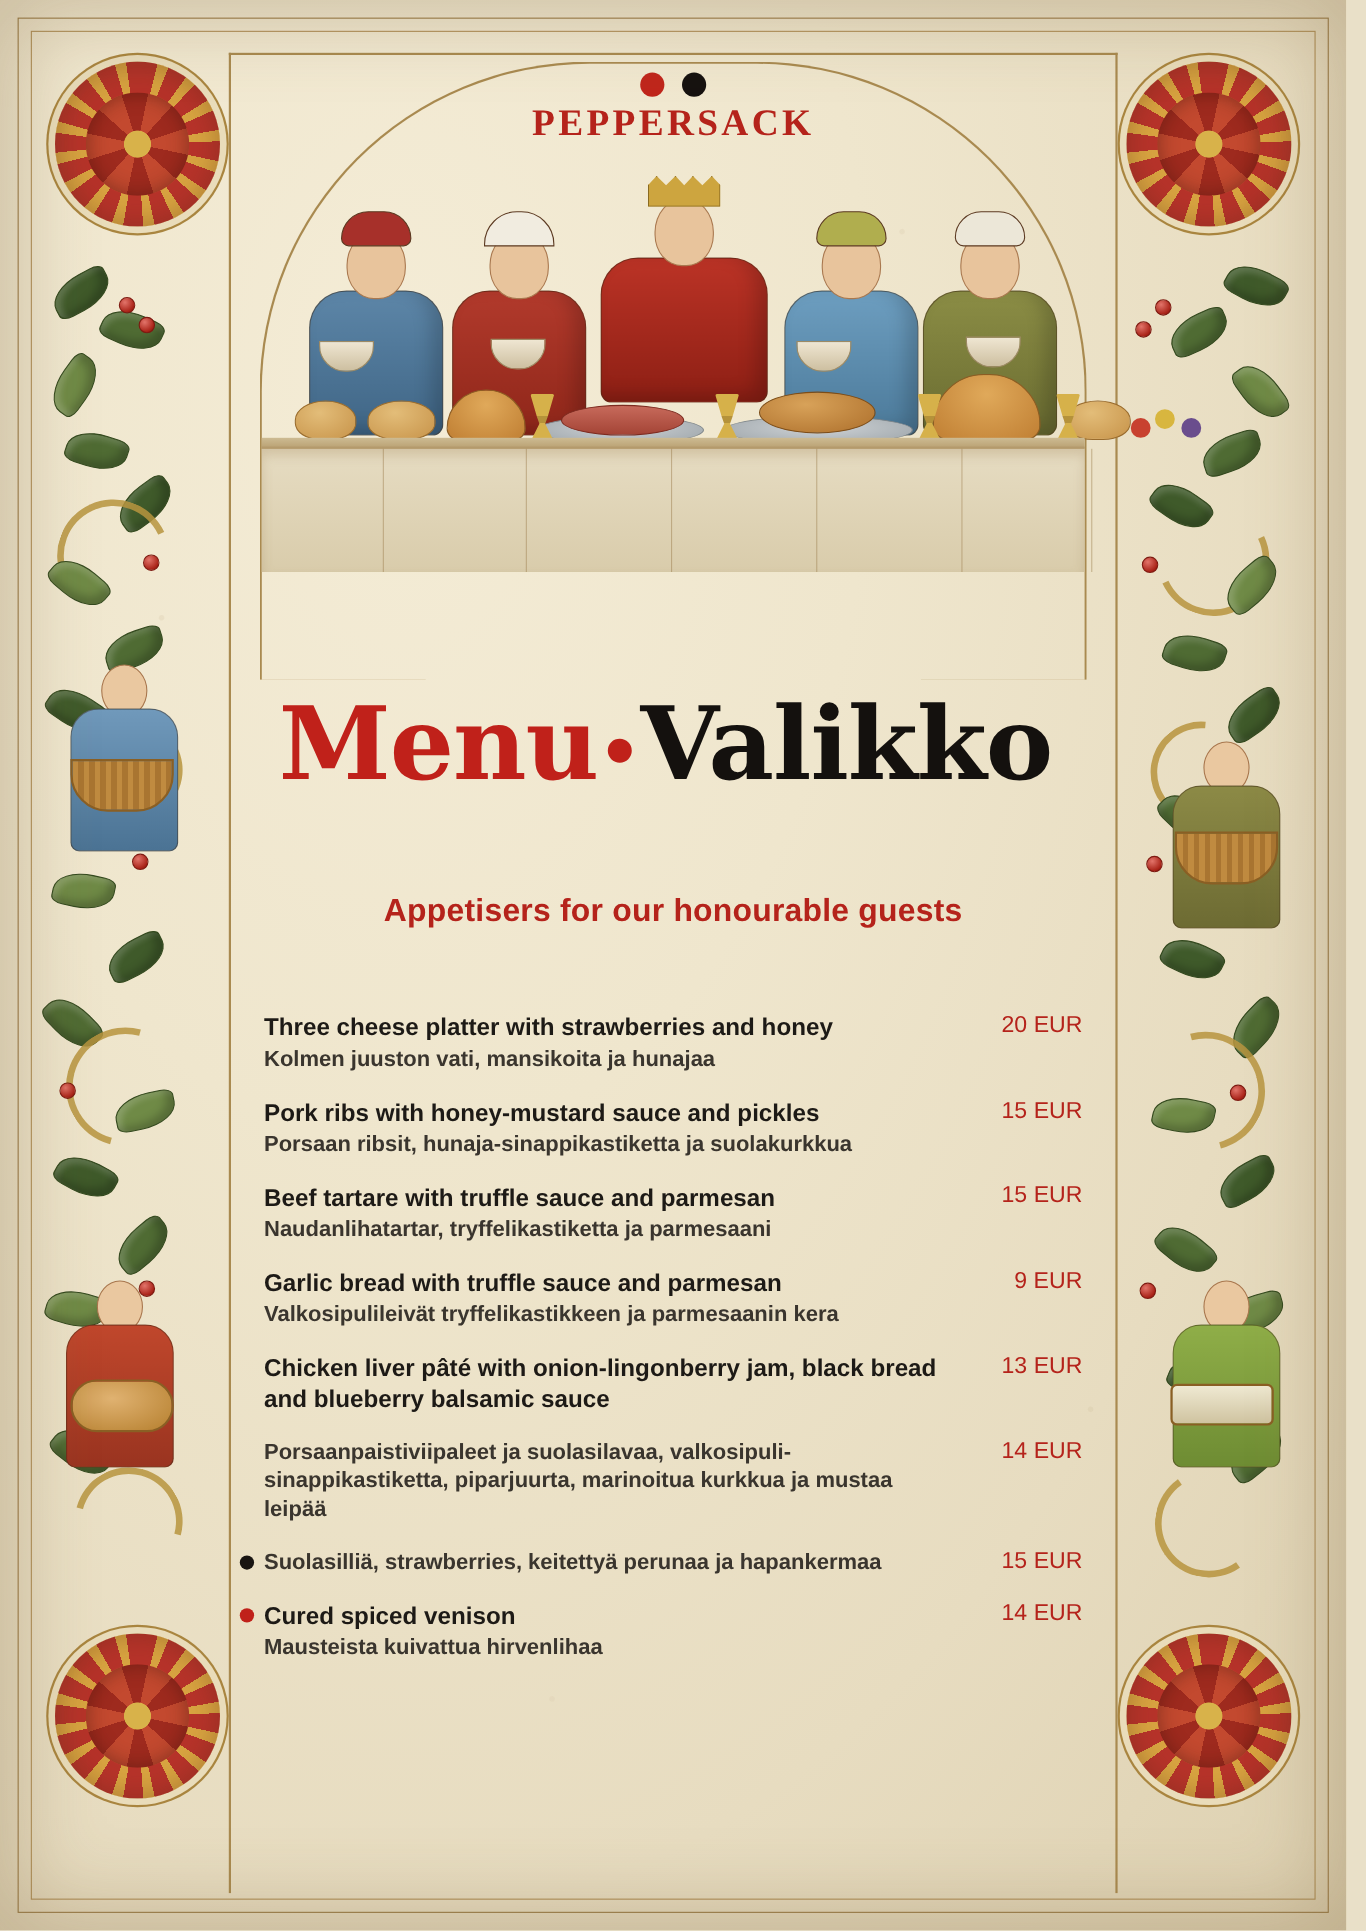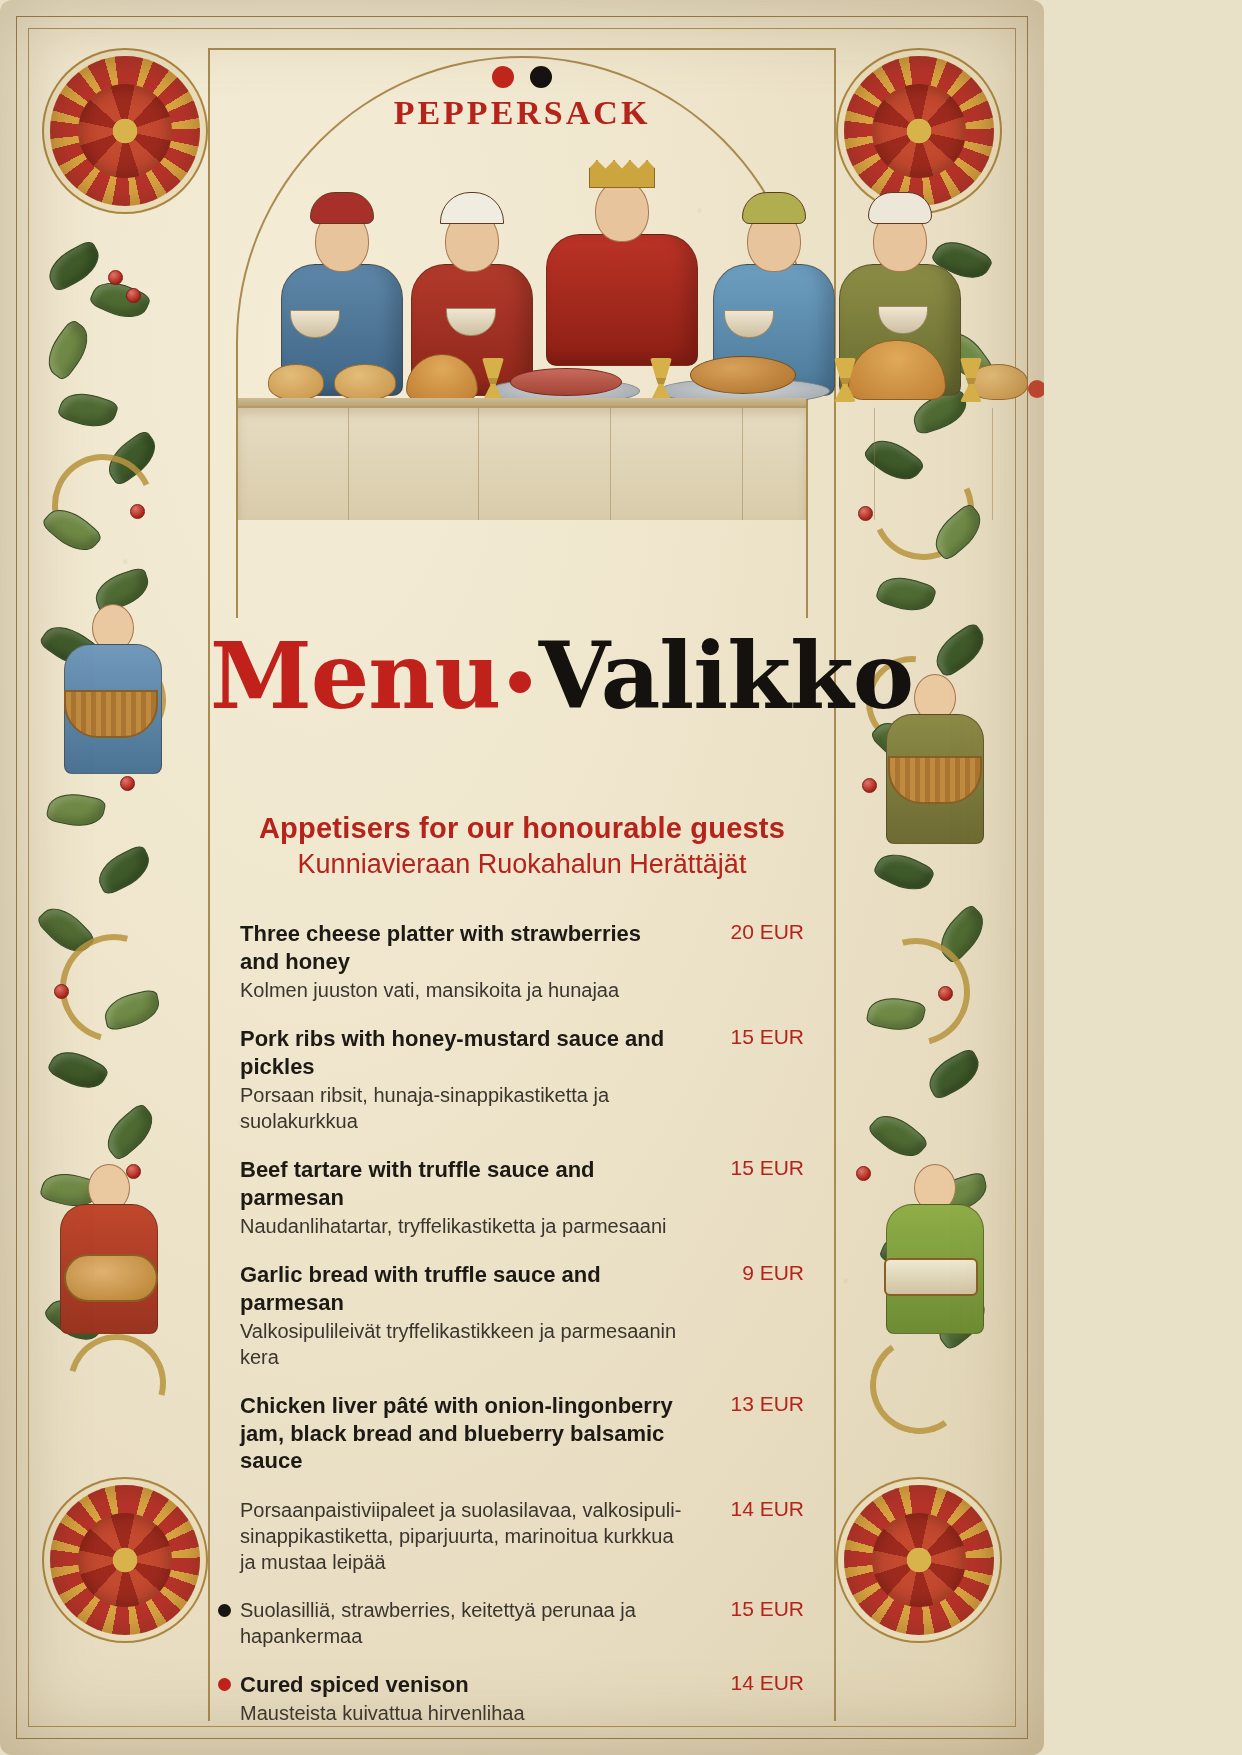--- a/index.html
+++ b/index.html
@@ -5,26 +5,25 @@
   html, body {
     margin: 0;
     padding: 0;
     background: #e9e0c8;
   }
   body {
     font-family: "Liberation Sans", sans-serif;
   }
   #page {
     position: relative;
-    width: 1044px;
+    width: 1224px;
     height: 1755px;
     overflow: hidden;
     background:
       radial-gradient(ellipse at 30% 20%, #f4ecd6 0%, #efe6cd 35%, #e7dcc0 70%, #ddd0b0 100%);
-    border-radius: 12px;
   }
   
   #page::after {
     content: "";
     position: absolute;
     inset: 0;
     pointer-events: none;
     background-image:
       radial-gradient(circle at 12% 32%, rgba(150,120,70,.09) 0 2px, transparent 3px),
       radial-gradient(circle at 67% 12%, rgba(150,120,70,.07) 0 2px, transparent 3px),
@@ -322,20 +321,21 @@
     color: #1d1a16;
     line-height: 1.25;
     padding-right: 120px;
   }
   .item .desc {
     font-size: 20px;
     color: #3a352e;
     line-height: 1.3;
     margin-top: 2px;
     padding-right: 120px;
+    font-weight: bold;
   }
 
   
   .figure {
     position: absolute;
     width: 150px; height: 190px;
   }
   .fig-head {
     position: absolute; left: 50%; transform: translateX(-50%); top: 10px;
     width: 40px; height: 46px; border-radius: 50%;
@@ -535,21 +535,20 @@
       <div class="fold" style="left:754px;"></div>
     </div>
   </div>
 
   <div class="title">
     <span class="red">Menu</span><span class="mid">•</span><span class="blk">Valikko</span>
   </div>
 
   <div class="subtitle">
     <span class="en">Appetisers for our honourable guests</span>
-    <span class="fi">Kunniavieraan Ruokahalun Herättäjät</span>
   </div>
 
   <div class="menu">
 
     <div class="item">
       <div class="price">20 EUR</div>
       <div class="name">Three cheese platter with strawberries and honey</div>
       <div class="desc">Kolmen juuston vati, mansikoita ja hunajaa</div>
     </div>
 

